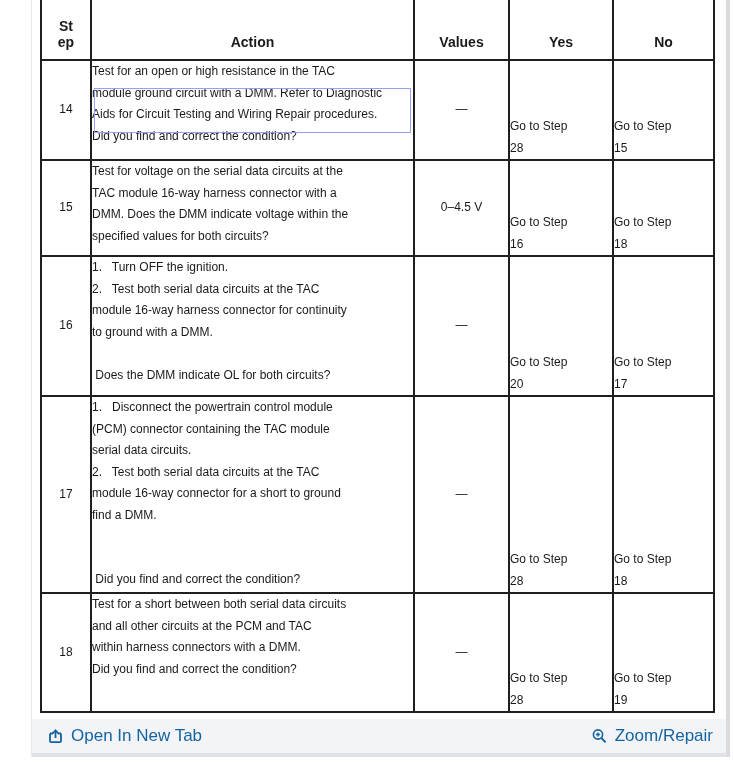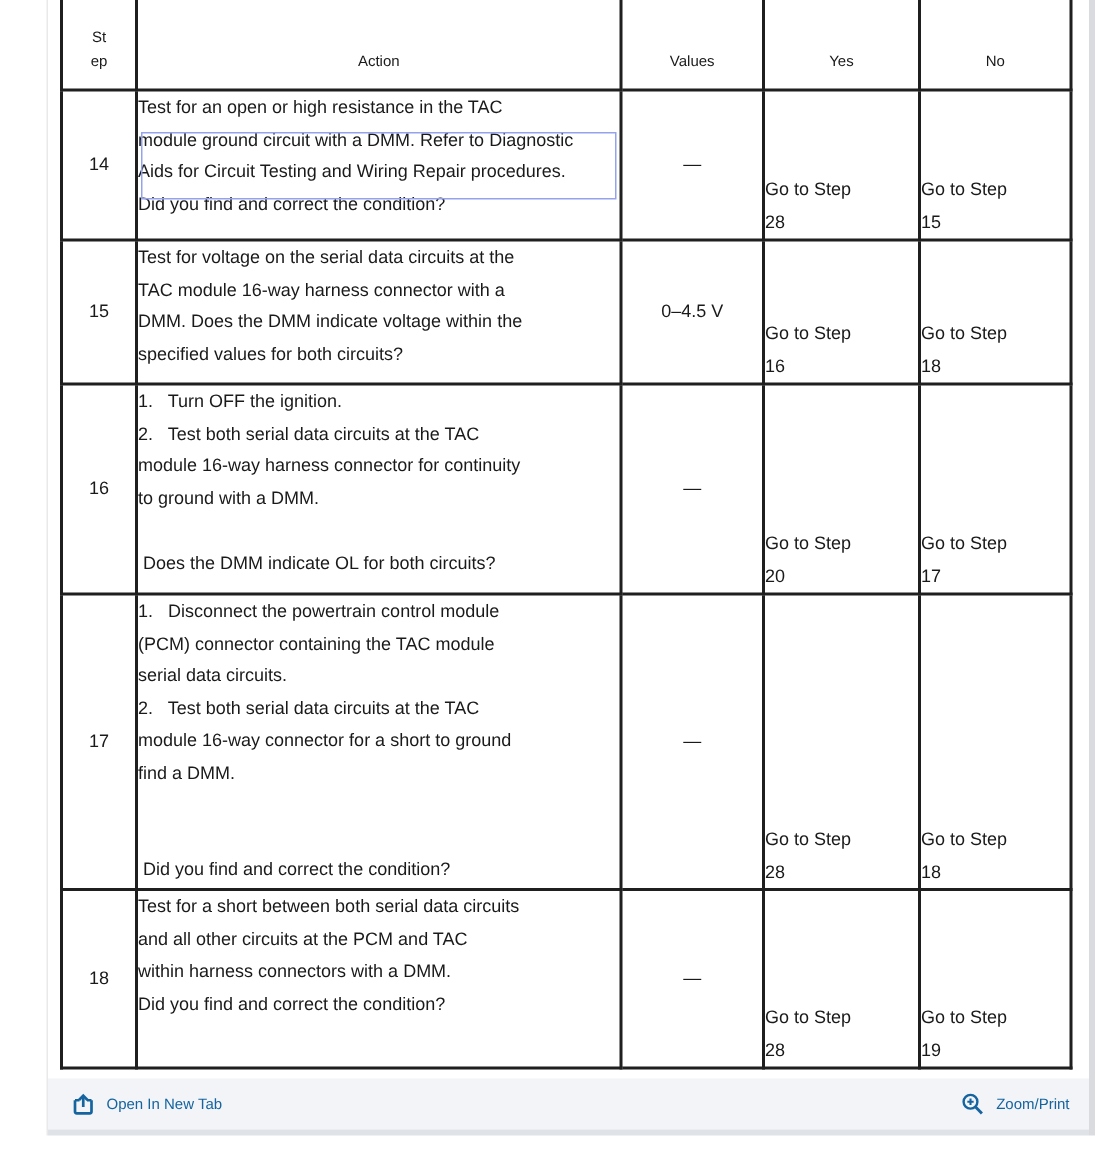--- a/index.html
+++ b/index.html
@@ -31,22 +31,22 @@
   col.c-step { width: 50px; }
   col.c-action { width: 323px; }
   col.c-values { width: 95px; }
   col.c-yes { width: 104px; }
   col.c-no { width: 101px; }
 
   tr.hdr { height: 61px; }
   tr.hdr th {
     vertical-align: bottom;
     text-align: center;
-    font-weight: normal;
-    font-size: 10px;
+    font-weight: bold;
+    font-size: 14px;
     line-height: 16px;
     padding-bottom: 9px;
   }
 
   tr.r0 { height: 100px; }
   tr.r1 { height: 96px; }
   tr.r2 { height: 140px; }
   tr.r3 { height: 197px; }
   tr.r4 { height: 119px; }
 
@@ -72,21 +72,21 @@
     display: flex;
     align-items: center;
     justify-content: space-between;
     padding: 0 13px 0 15px;
   }
   .footer-link {
     display: inline-flex;
     align-items: center;
     gap: 7px;
     color: #15649f;
-    font-size: 10px;
+    font-size: 17px;
     text-decoration: none;
     cursor: pointer;
   }
   .footer-link svg { display: block; }
   .bottom-strip { height: 4px; background: #dfe2e6; }
 </style>
 </head>
 <body>
 
 <div class="viewer">
@@ -248,18 +248,18 @@
       <span>Open In New Tab</span>
     </a>
     <a class="footer-link">
       <span>
         <svg width="17" height="17" viewBox="0 0 17 17">
           <circle cx="7" cy="6.5" r="4.6" fill="none" stroke="#15649f" stroke-width="1.6"></circle>
           <path d="M7 4.4 L7 8.6 M4.9 6.5 L9.1 6.5" fill="none" stroke="#15649f" stroke-width="1.4"></path>
           <path d="M10.4 10 L14.6 14.4" fill="none" stroke="#15649f" stroke-width="1.9"></path>
         </svg>
       </span>
-      <span>Zoom/Print</span>
+      <span>Zoom/Repair</span>
     </a>
   </div>
   <div class="bottom-strip"></div>
 
 </div>
 
 </body></html>

